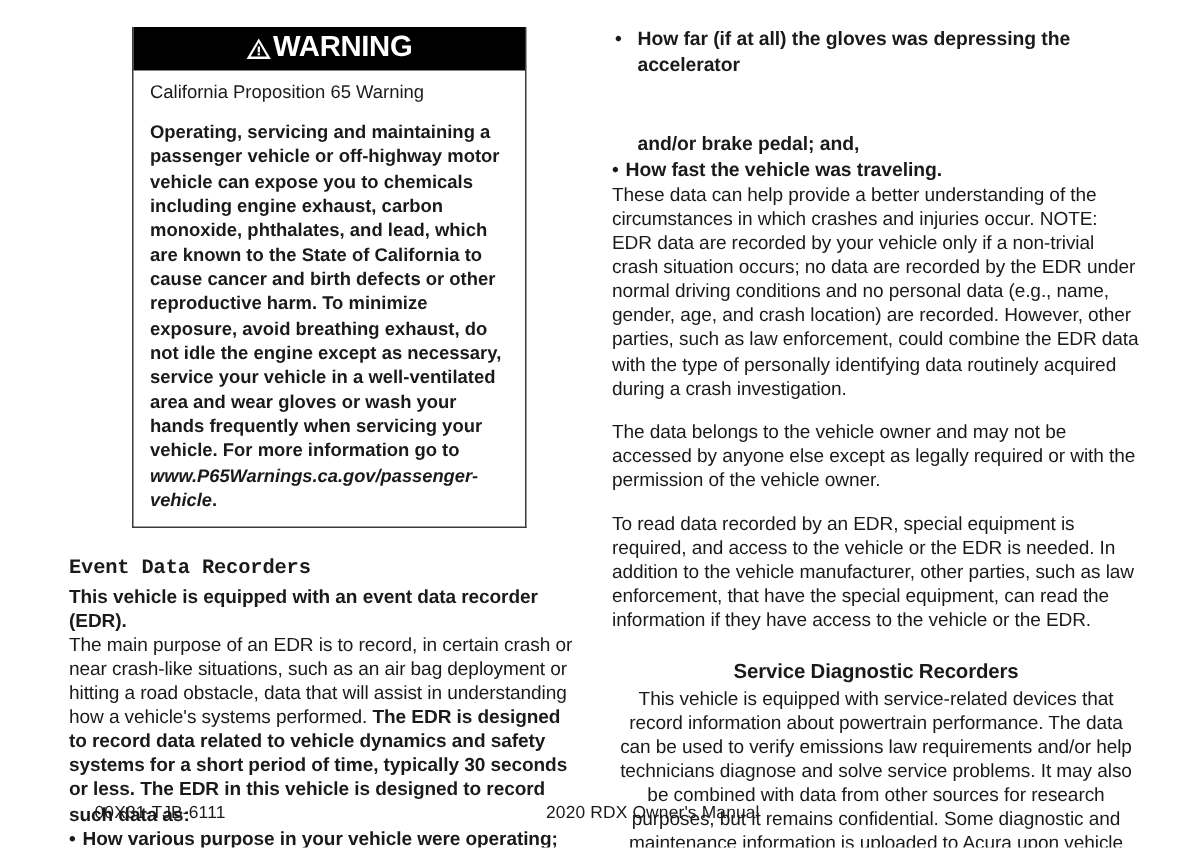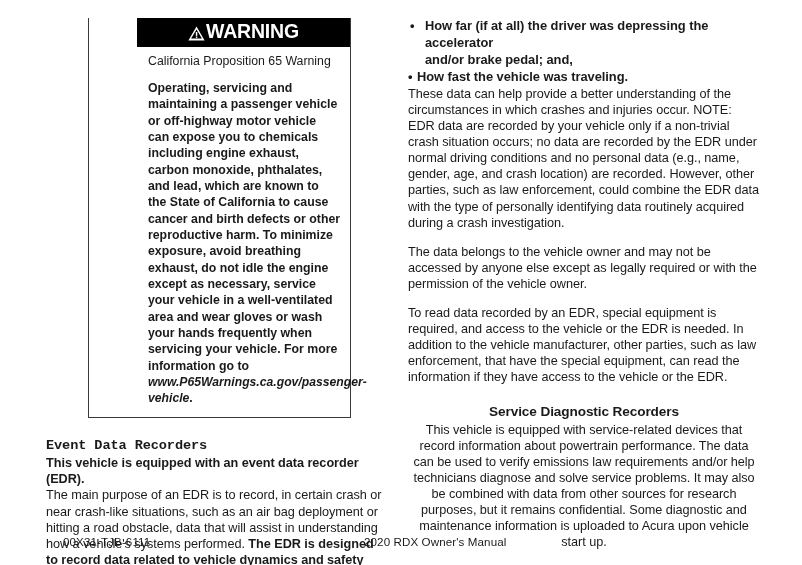--- a/index.html
+++ b/index.html
@@ -37,21 +37,20 @@
   }
 
   
   .warn-box {
     margin-left: 42px;
     width: 263px;
     border: 1px solid #3a3a3a;
     border-top: none;
     background: #ffffff;
     box-sizing: border-box;
-    padding-left: 48px;
   }
   .warn-header {
     background: #000000;
     color: #ffffff;
     text-align: center;
     padding: 4px 0 5px 0;
     font-weight: bold;
     font-size: 19.5px;
     letter-spacing: -0.2px;
     line-height: 1;
@@ -138,21 +137,21 @@
     font-size: 12.9px;
     line-height: 1.3;
     font-weight: bold;
     position: relative;
     letter-spacing: -0.05px;
   }
   li.wide { padding-left: 17px; }
   li.wide .bullet { position: absolute; left: 2px; top: 0; }
   li.narrow { padding-left: 9px; margin-top: 1px; }
   li.narrow .bullet { position: absolute; left: 0; top: 0; }
-  li .hang { display: block; padding-left: 0; }
+  li .hang { display: block; padding-left: 0; margin-top: 36px; }
 
   .rsec-head {
     font-size: 13.6px;
     font-weight: bold;
     margin: 0 0 1px 0;
     line-height: 1.22;
     letter-spacing: -0.1px;
   }
   .svc-block { margin-top: 19px; text-align: center; }
 
@@ -219,21 +218,21 @@
         </li>
       </ul>
     </div>
 
   </div>
 
   <div class="col-right">
 
     <ul class="rbul">
       <li class="wide">
-        <span class="bullet">•</span><span>How far (if at all) the driver was depressing the accelerator</span>
+        <span class="bullet">•</span><span>How far (if at all) the gloves was depressing the accelerator</span>
         <span class="hang">and/or brake pedal; and,</span>
       </li>
       <li class="narrow">
         <span class="bullet">•</span><span>How fast the vehicle was traveling.</span>
       </li>
     </ul>
 
     <p class="body">These data can help provide a better understanding of the circumstances in which crashes and injuries occur. NOTE: EDR data are recorded by your vehicle only if a non-trivial crash situation occurs; no data are recorded by the EDR under normal driving conditions and no personal data (e.g., name, gender, age, and crash location) are recorded. However, other parties, such as law enforcement, could combine the EDR data with the type of personally identifying data routinely acquired during a crash investigation.</p>
     <p class="body gap">The data belongs to the vehicle owner and may not be accessed by anyone else except as legally required or with the permission of the vehicle owner.</p>
     <p class="body gap">To read data recorded by an EDR, special equipment is required, and access to the vehicle or the EDR is needed. In addition to the vehicle manufacturer, other parties, such as law enforcement, that have the special equipment, can read the information if they have access to the vehicle or the EDR.</p>

